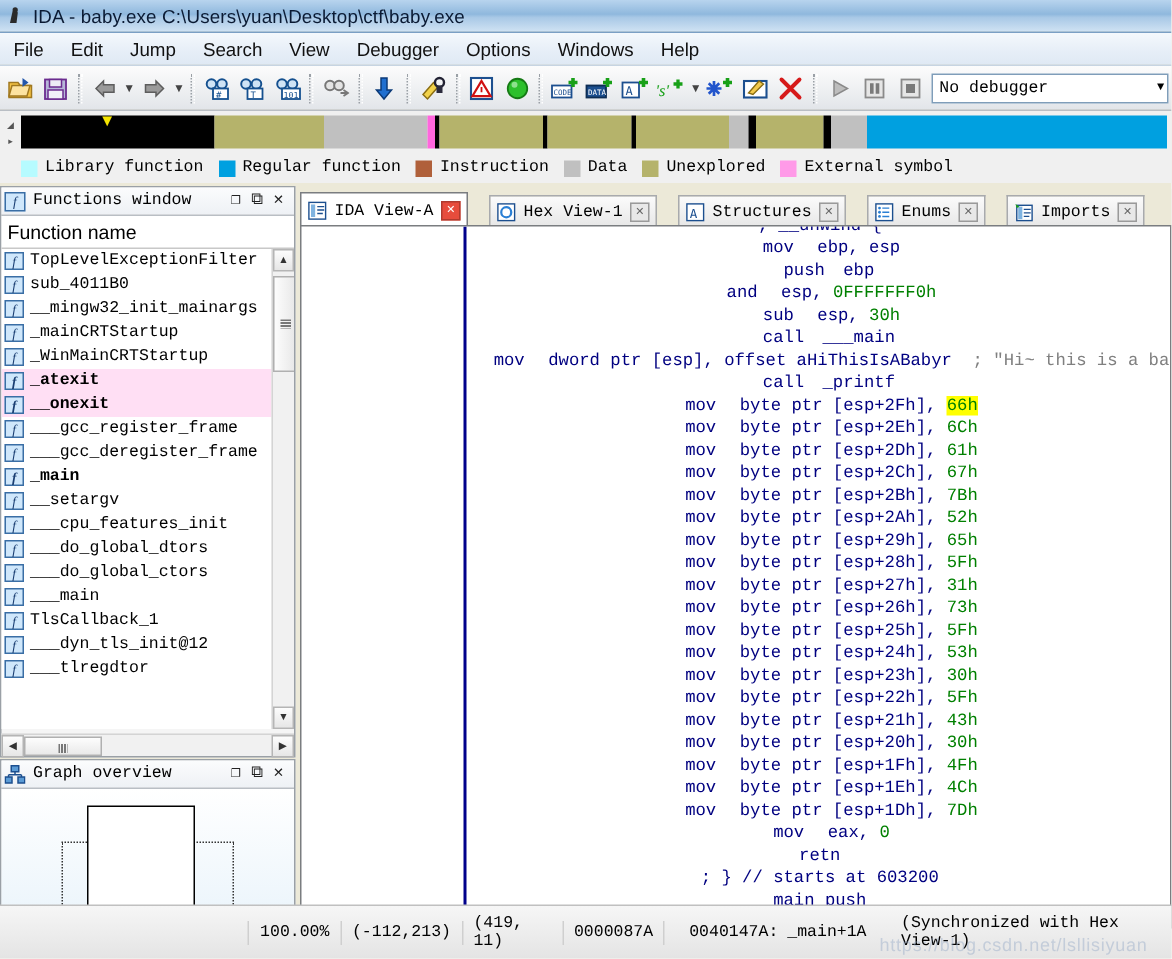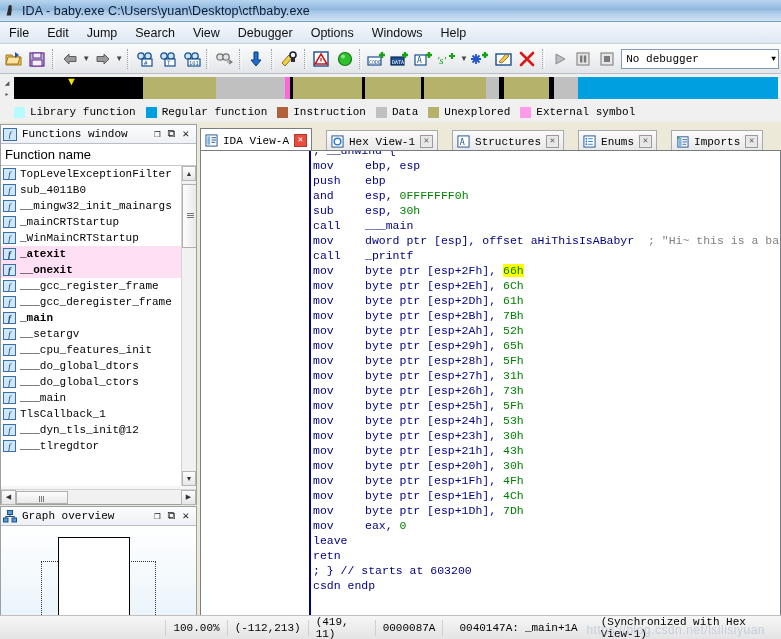--- a/index.html
+++ b/index.html
@@ -233,30 +233,31 @@
   }
   .bar-left {
     position:absolute; left:0; top:0; bottom:0; width: 2px; background:#00008b;
   }
   .dline {
     height: 15px; line-height: 15px;
     font-family: "Liberation Mono", monospace;
     font-size: 11.5px;
     white-space: pre;
     color:#000080;
+    text-align:center;
   }
   .mn { color:#000080; display:inline-block; width: 52px; }
   .op { color:#000080; }
   .num { color:#008000; }
   .cmt { color:#808080; }
   .hl { background:#ffff00; color:#008000; }
 
   
   .statusbar {
-    position:absolute; left:0; right:0; bottom:0; height: 24px;
+    position:absolute; left:0; right:0; bottom:0; height: 36px;
     background: linear-gradient(to bottom,#f6f6f6,#e4e4e4);
     border-top:1px solid #c0c0c0;
     display:flex; align-items:center;
     font-family:"Liberation Mono", monospace; font-size: 11px; color:#000;
   }
   .sb-cell { padding: 0 7px; height:16px; display:flex; align-items:center; border-right:1px solid #cfcfcf;}
   .sb-cell.noborder { border-right: none; padding-left: 16px; }
   .watermark {
     position:absolute; right: 16px; bottom: 2px;
     font-family:"Liberation Sans", sans-serif;
@@ -710,39 +711,40 @@
           <div class="dline"><span class="mn">mov</span><span class="op">ebp, esp</span></div>
           <div class="dline"><span class="mn">push</span><span class="op">ebp</span></div>
           <div class="dline"><span class="mn">and</span><span class="op">esp, </span><span class="num">0FFFFFFF0h</span></div>
           <div class="dline"><span class="mn">sub</span><span class="op">esp, </span><span class="num">30h</span></div>
           <div class="dline"><span class="mn">call</span><span class="op">___main</span></div>
           <div class="dline"><span class="mn">mov</span><span class="op">dword ptr [esp], offset aHiThisIsABabyr</span><span class="cmt">  ; "Hi~ this is a ba</span></div>
           <div class="dline"><span class="mn">call</span><span class="op">_printf</span></div>
           <div class="dline"><span class="mn">mov</span><span class="op">byte ptr [esp+2Fh], </span><span class="num hl">66h</span></div>
           <div class="dline"><span class="mn">mov</span><span class="op">byte ptr [esp+2Eh], </span><span class="num">6Ch</span></div>
           <div class="dline"><span class="mn">mov</span><span class="op">byte ptr [esp+2Dh], </span><span class="num">61h</span></div>
+          <div class="dline"><span class="mn">mov</span><span class="op">byte ptr [esp+2Ch], </span><span class="num">67h</span></div>
           <div class="dline"><span class="mn">mov</span><span class="op">byte ptr [esp+2Bh], </span><span class="num">7Bh</span></div>
           <div class="dline"><span class="mn">mov</span><span class="op">byte ptr [esp+2Ah], </span><span class="num">52h</span></div>
           <div class="dline"><span class="mn">mov</span><span class="op">byte ptr [esp+29h], </span><span class="num">65h</span></div>
           <div class="dline"><span class="mn">mov</span><span class="op">byte ptr [esp+28h], </span><span class="num">5Fh</span></div>
           <div class="dline"><span class="mn">mov</span><span class="op">byte ptr [esp+27h], </span><span class="num">31h</span></div>
           <div class="dline"><span class="mn">mov</span><span class="op">byte ptr [esp+26h], </span><span class="num">73h</span></div>
           <div class="dline"><span class="mn">mov</span><span class="op">byte ptr [esp+25h], </span><span class="num">5Fh</span></div>
           <div class="dline"><span class="mn">mov</span><span class="op">byte ptr [esp+24h], </span><span class="num">53h</span></div>
           <div class="dline"><span class="mn">mov</span><span class="op">byte ptr [esp+23h], </span><span class="num">30h</span></div>
+          <div class="dline"><span class="mn">mov</span><span class="op">byte ptr [esp+22h], </span><span class="num">5Fh</span></div>
           <div class="dline"><span class="mn">mov</span><span class="op">byte ptr [esp+21h], </span><span class="num">43h</span></div>
           <div class="dline"><span class="mn">mov</span><span class="op">byte ptr [esp+20h], </span><span class="num">30h</span></div>
           <div class="dline"><span class="mn">mov</span><span class="op">byte ptr [esp+1Fh], </span><span class="num">4Fh</span></div>
           <div class="dline"><span class="mn">mov</span><span class="op">byte ptr [esp+1Eh], </span><span class="num">4Ch</span></div>
           <div class="dline"><span class="mn">mov</span><span class="op">byte ptr [esp+1Dh], </span><span class="num">7Dh</span></div>
           <div class="dline"><span class="mn">mov</span><span class="op">eax, </span><span class="num">0</span></div>
-          <div class="dline"><span class="mn">leave</span></div>
           <div class="dline"><span class="mn">retn</span></div>
           <div class="dline"><span style="color: rgb(0, 0, 128);">; } // starts at 603200</span></div>
-          <div class="dline"><span style="color: rgb(0, 0, 128);">csdn endp</span></div>
+          <div class="dline"><span style="color: rgb(0, 0, 128);">main push</span></div>
         </div>
     </div>
   </div>
 
   <div class="statusbar">
     <div style="width:190px; border-right:1px solid #cfcfcf; height:16px;"></div>
     <div class="sb-cell">100.00%</div>
     <div class="sb-cell">(-112,213)</div>
     <div class="sb-cell">(419, 11)</div>
     <div class="sb-cell">0000087A</div>

